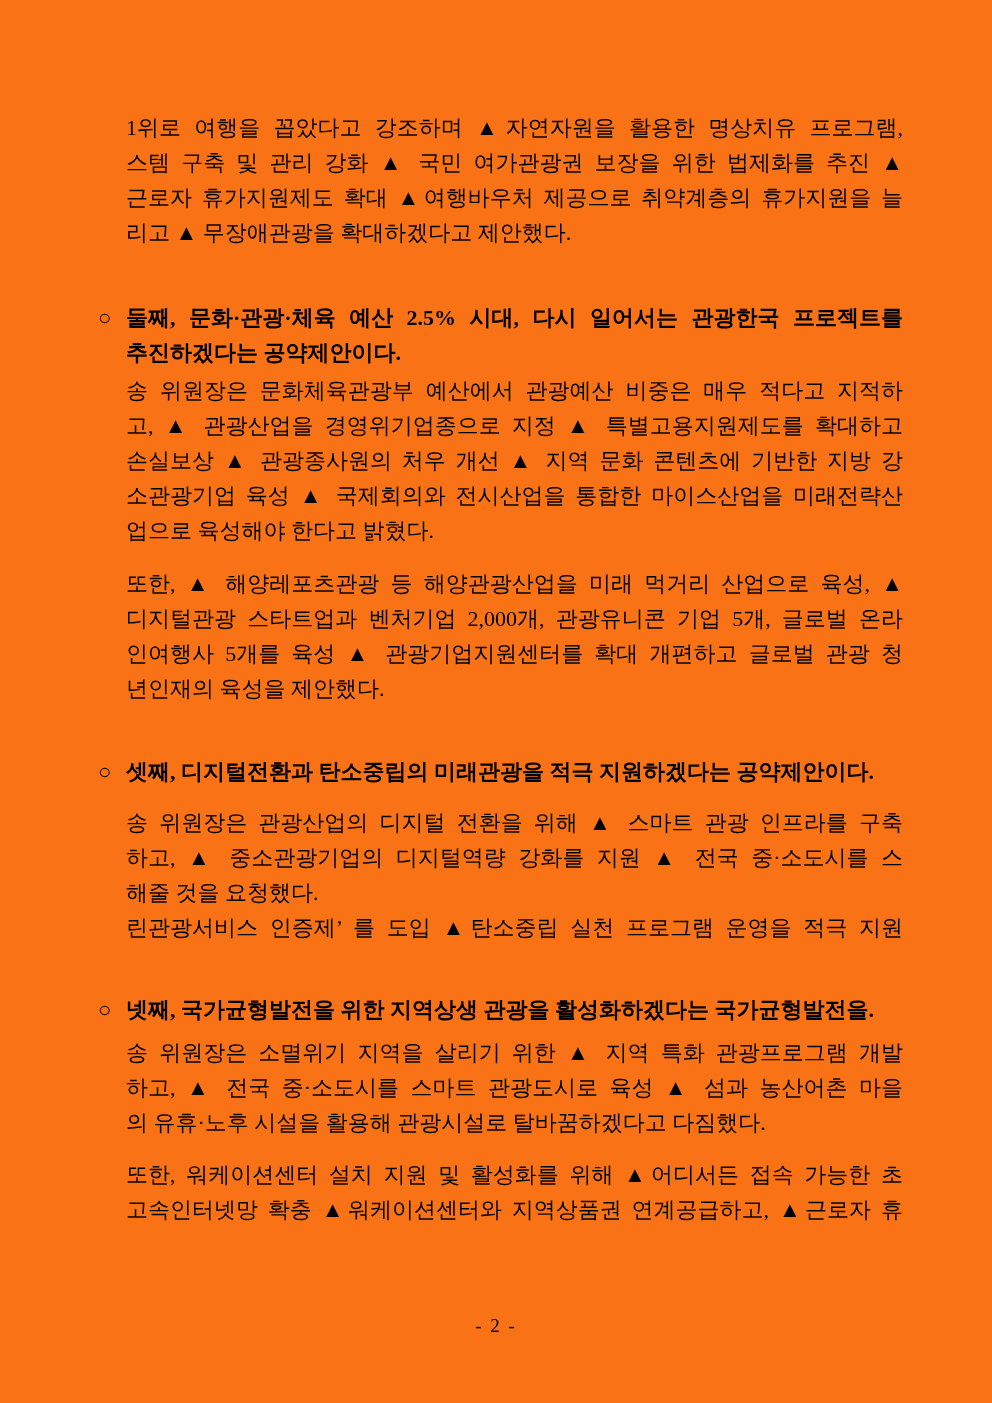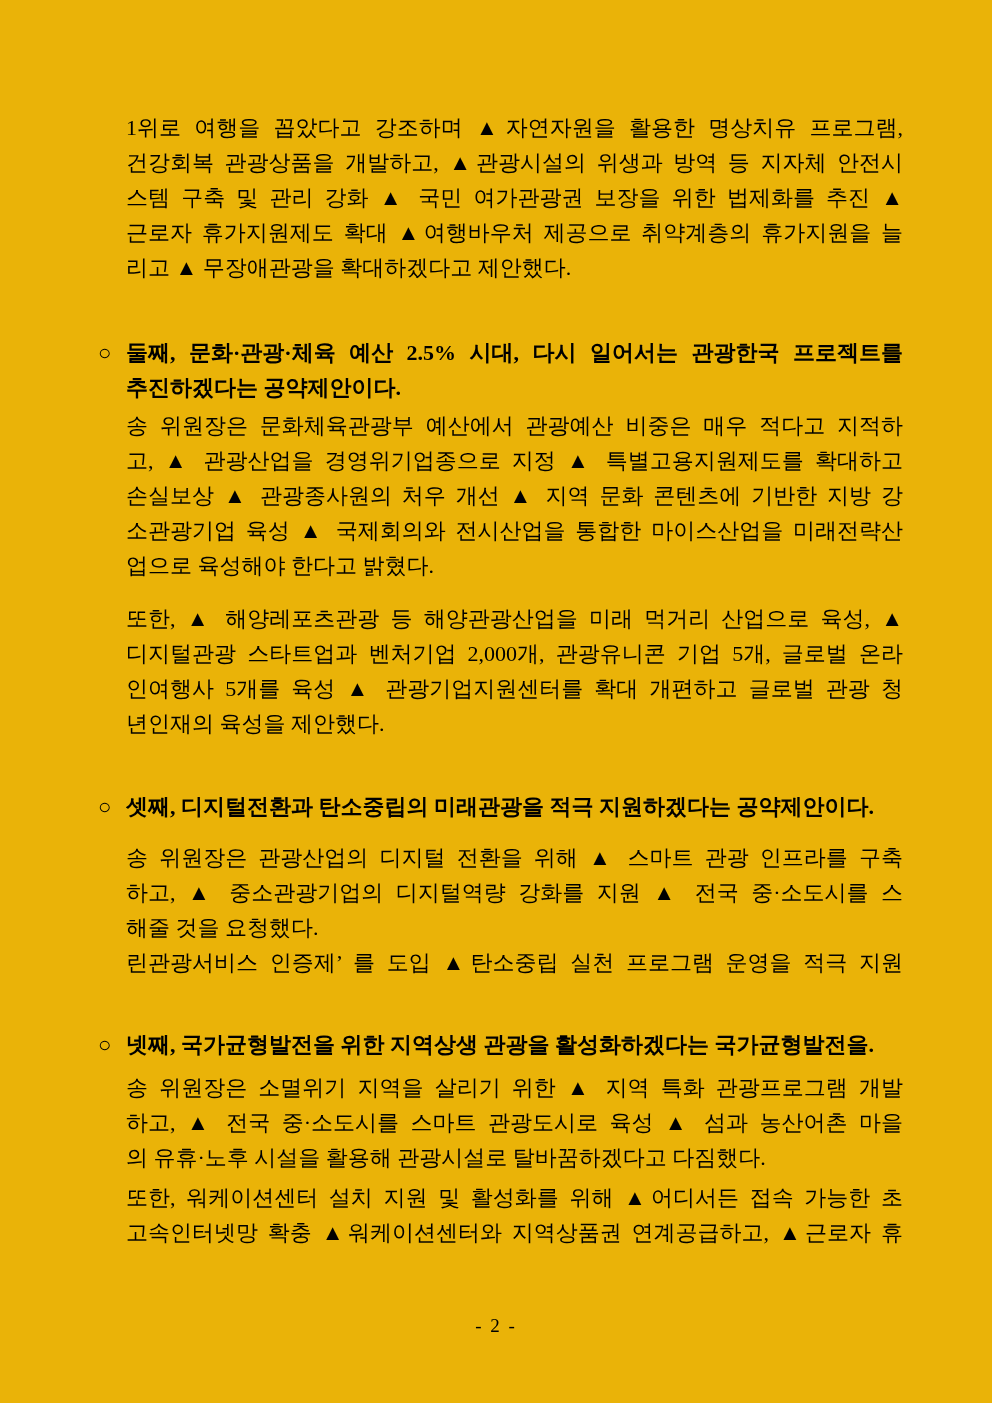--- a/index.html
+++ b/index.html
@@ -4,21 +4,21 @@
 <style>
   html, body {
     margin: 0;
     padding: 0;
     background: #ffffff;
   }
   .page {
     position: relative;
     width: 992px;
     height: 1403px;
-    background: #eab308;
+    background: #f97316;
     color: #000000;
     font-family: "Liberation Serif", "DejaVu Serif", serif;
     overflow: hidden;
   }
   .content {
     position: absolute;
     left: 98px;
     top: 110px;
     width: 805px;
   }
@@ -56,42 +56,41 @@
   }
   .heading-text {
     width: 777px;
     flex: 0 0 777px;
     font-weight: bold;
   }
   .para.p-first  { margin-top: 3px; }
   .para.p-next   { margin-top: 18px; }
   .para.p-first-b{ margin-top: 16px; }
   .para.p-first-c{ margin-top: 8px; }
-  .para.p-next-c { margin-top: 5px; }
+  .para.p-next-c { margin-top: 17px; }
   .footer {
     position: absolute;
     left: 0;
     top: 1308px;
     width: 100%;
     height: 35px;
     line-height: 35px;
     font-size: 19px;
     text-align: center;
     letter-spacing: 2px;
   }
 </style>
 </head>
 <body>
 
 <div class="page">
   <div class="content">
 
     <div class="para intro">
       <div class="line">1위로 여행을 꼽았다고 강조하며 ▲자연자원을 활용한 명상치유 프로그램,</div>
-      <div class="line">건강회복 관광상품을 개발하고, ▲관광시설의 위생과 방역 등 지자체 안전시</div>
       <div class="line">스템 구축 및 관리 강화 ▲ 국민 여가관광권 보장을 위한 법제화를 추진 ▲</div>
       <div class="line">근로자 휴가지원제도 확대 ▲여행바우처 제공으로 취약계층의 휴가지원을 늘</div>
       <div class="line last">리고 ▲ 무장애관광을 확대하겠다고 제안했다.</div>
     </div>
 
     <section class="section section-1">
       <div class="heading-row">
         <span class="bullet">○</span>
         <div class="heading-text">
           <div class="line">둘째, 문화·관광·체육 예산 2.5% 시대, 다시 일어서는 관광한국 프로젝트를</div>

